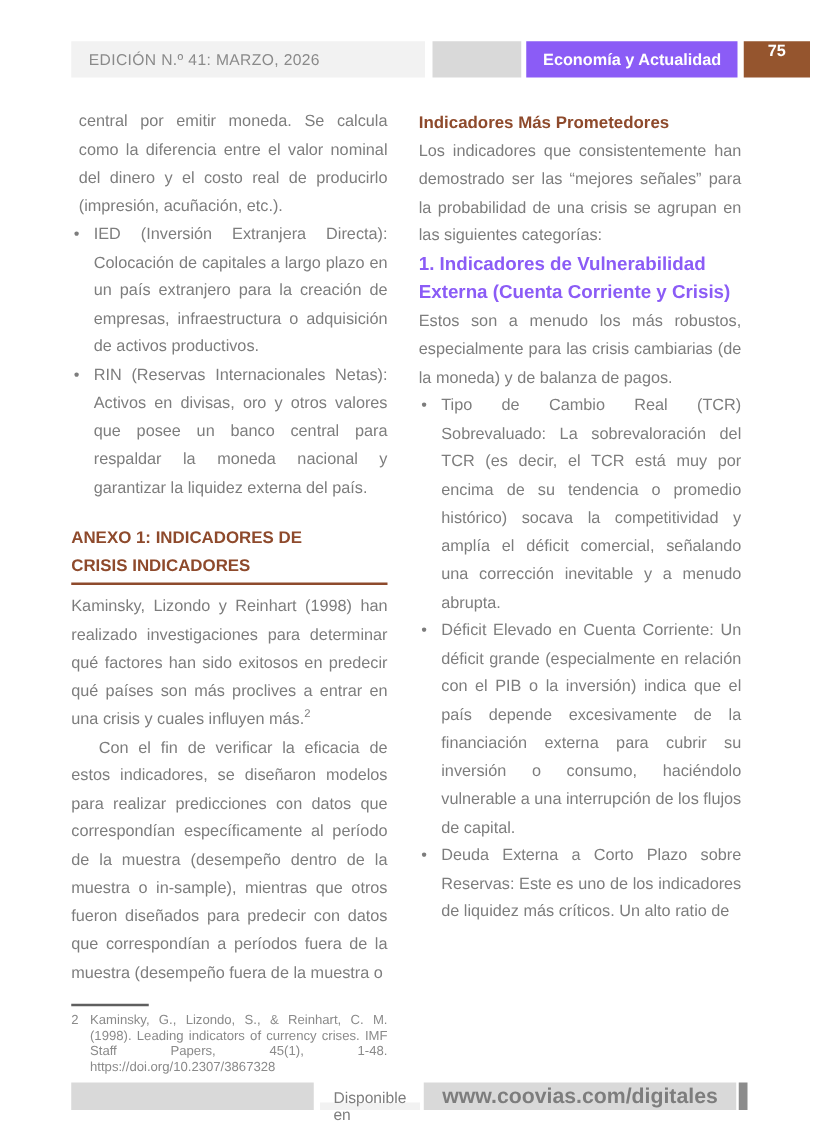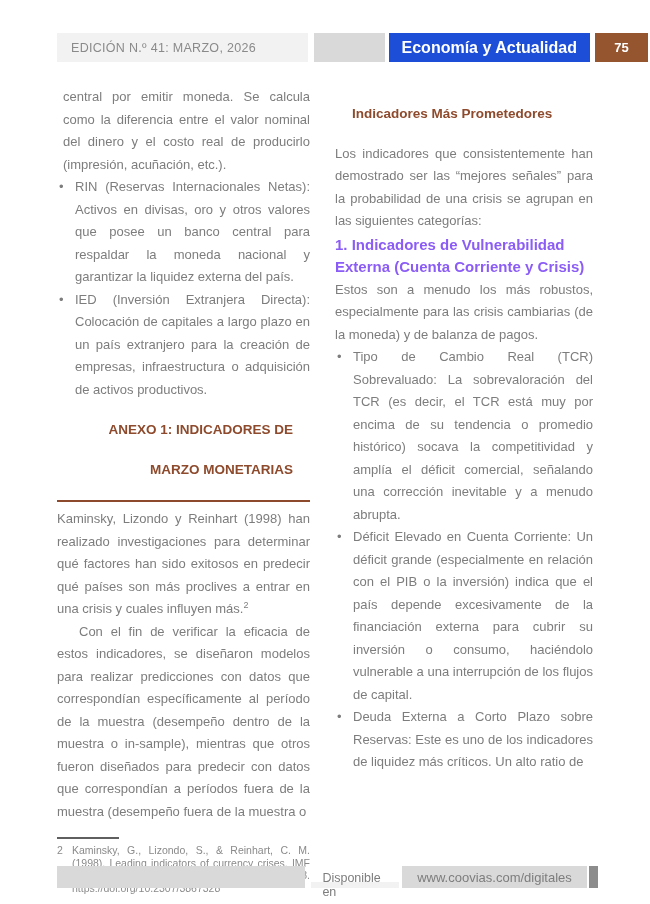--- a/index.html
+++ b/index.html
@@ -5,49 +5,49 @@
   html,body{margin:0;padding:0;}
   body{
     width:650px;height:904px;position:relative;background:#ffffff;
     font-family:"Liberation Sans", sans-serif;overflow:hidden;
   }
   
   .header{position:absolute;top:33px;left:57px;right:2px;height:29px;display:flex;align-items:stretch;}
   .edition-bar{flex:1;background:#f2f2f2;color:#8a8a8a;font-size:12.5px;display:flex;align-items:center;padding-left:14px;letter-spacing:.3px;}
   .hgap6{width:6px;}.hgap4{width:4px;}.hgap5{width:5px;}
   .box-empty{width:71px;background:#d9d9d9;}
-  .section-badge{background:#1d4ed8;color:#ffffff;font-size:16px;font-weight:bold;display:flex;align-items:center;padding:0 13px;}
-  .page-badge{width:53px;background:#95552e;color:#ffffff;font-size:13px;font-weight:bold;display:flex;align-items:center;justify-content:center;}
+  .section-badge{background:#8b5cf6;color:#ffffff;font-size:13px;font-weight:bold;display:flex;align-items:center;padding:0 13px;}
+  .page-badge{width:53px;background:#95552e;color:#ffffff;font-size:13px;font-weight:bold;display:flex;justify-content:center;}
   
   .content{position:absolute;top:86px;left:57px;display:flex;}
   .col-left{width:253px;margin-right:25px;}
   .col-right{width:258px;}
   .body-text{margin:0;font-size:13px;line-height:22.5px;color:#7d7d7d;text-align:justify;}
   .cont-para{margin-left:6px;}
   .indent-first{text-indent:22px;}
   ul.blist{list-style:none;margin:0;padding:0;}
   ul.blist li{position:relative;padding-left:18px;font-size:13px;line-height:22.5px;color:#7d7d7d;text-align:justify;}
   ul.blist li::before{content:"\2022";position:absolute;left:2px;color:#7d7d7d;}
-  .h-brown{margin:17px;font-size:13.5px;line-height:22.5px;font-weight:bold;color:#8e4a2c;}
+  .h-brown{margin:0;font-size:13.5px;line-height:22.5px;font-weight:bold;color:#8e4a2c;}
   .h-dark{margin:0;font-size:15px;line-height:22.5px;font-weight:bold;color:#8b5cf6;}
-  .anexo-wrap{margin-top:18px;border-bottom:2px solid #8e4a2c;padding-bottom:2px;margin-bottom:6px;text-align:right;}
+  .anexo-wrap{margin-top:18px;border-bottom:2px solid #8e4a2c;padding-bottom:2px;margin-bottom:6px;}
   .mt-sec{margin-top:1px;}
   sup.fn-ref{font-size:9px;line-height:0;}
   
   .footnote{margin-top:14px;}
   .footnote-rule{width:62px;border-top:2px solid #5f5f5f;margin-bottom:5px;}
   .footnote-row{display:flex;font-size:10.5px;line-height:12.5px;color:#8a8a8a;}
   .footnote-num{width:15px;flex:none;}
   .footnote-text{flex:1;text-align:justify;word-break:break-word;}
   
   .footer{position:absolute;top:866px;left:57px;right:52px;height:22px;display:flex;align-items:stretch;}
   .footer-bar{width:288px;background:#d9d9d9;}
   .fgap6{width:7px;}.fgap4{width:4px;}.fgap3{width:3px;}
   .available-label{background:#f2f2f2;color:#7d7d7d;font-size:12.5px;display:flex;align-items:center;padding:0 11px;margin-top:16px;}
-  .url-box{background:#d9d9d9;color:#7d7d7d;font-size:13px;display:flex;align-items:center;padding:0 15px;}
+  .url-box{background:#d9d9d9;color:#7d7d7d;font-size:17px;display:flex;align-items:center;padding:0 15px;font-weight:bold;}
   .dark-square{width:10px;background:#8c8c8c;}
 </style>
 </head>
 <body>
 
 <div class="header">
   <div class="edition-bar">
     <span>EDICIÓN N.º 41: MARZO, 2026</span>
   </div>
   <div class="hgap6"></div>
@@ -60,26 +60,26 @@
   <div class="page-badge">
     <span>75</span>
   </div>
 </div>
 
 <div class="content">
 
   <div class="col-left">
     <p class="body-text cont-para">central por emitir moneda. Se calcula como la diferencia entre el valor nominal del dinero y el costo real de producirlo (impresión, acuñación, etc.).</p>
     <ul class="blist">
+      <li>IED (Inversión Extranjera Directa): Colocación de capitales a largo plazo en un país extranjero para la creación de empresas, infraestructura o adquisición de activos productivos.</li>
       <li>RIN (Reservas Internacionales Netas): Activos en divisas, oro y otros valores que posee un banco central para respaldar la moneda nacional y garantizar la liquidez externa del país.</li>
-      <li>IED (Inversión Extranjera Directa): Colocación de capitales a largo plazo en un país extranjero para la creación de empresas, infraestructura o adquisición de activos productivos.</li>
     </ul>
     <div class="anexo-wrap">
       <h3 class="h-brown">ANEXO 1: INDICADORES DE</h3>
-      <h3 class="h-brown">MARZO MONETARIAS</h3>
+      <h3 class="h-brown">CRISIS INDICADORES</h3>
     </div>
     <p class="body-text"><span>Kaminsky, Lizondo y Reinhart (1998) han realizado investigaciones para determinar qué factores han sido exitosos en predecir qué países son más proclives a entrar en una crisis y cuales influyen más.</span><sup class="fn-ref">2</sup></p>
     <p class="body-text indent-first">Con el fin de verificar la eficacia de estos indicadores, se diseñaron modelos para realizar predicciones con datos que correspondían específicamente al período de la muestra (desempeño dentro de la muestra o in-sample), mientras que otros fueron diseñados para predecir con datos que correspondían a períodos fuera de la muestra (desempeño fuera de la muestra o</p>
     <div class="footnote">
       <div class="footnote-rule"></div>
       <div class="footnote-row">
         <span class="footnote-num">2</span>
         <span class="footnote-text">Kaminsky, G., Lizondo, S., &amp; Reinhart, C. M. (1998). Leading indicators of currency crises. IMF Staff Papers, 45(1), 1-48. https://doi.org/10.2307/3867328</span>
       </div>
     </div>

